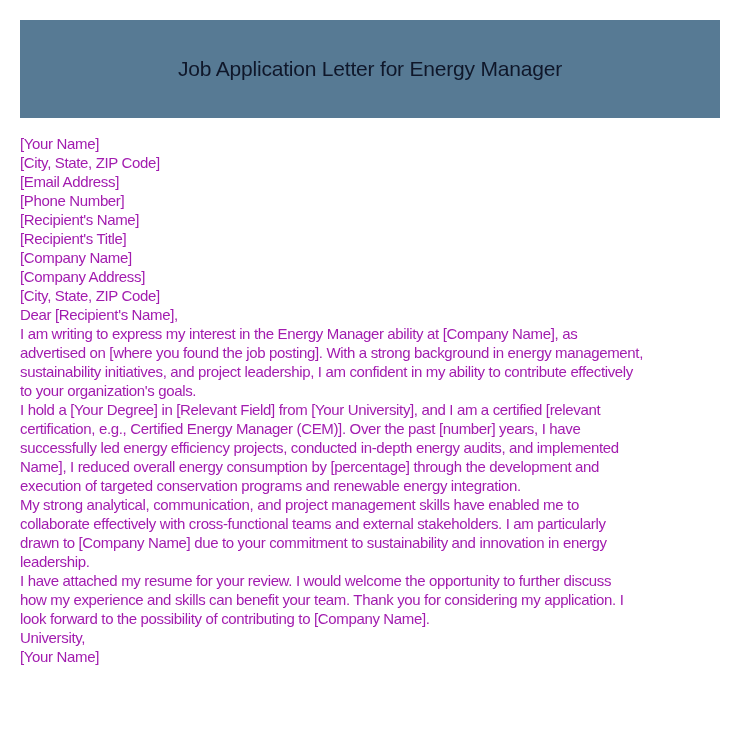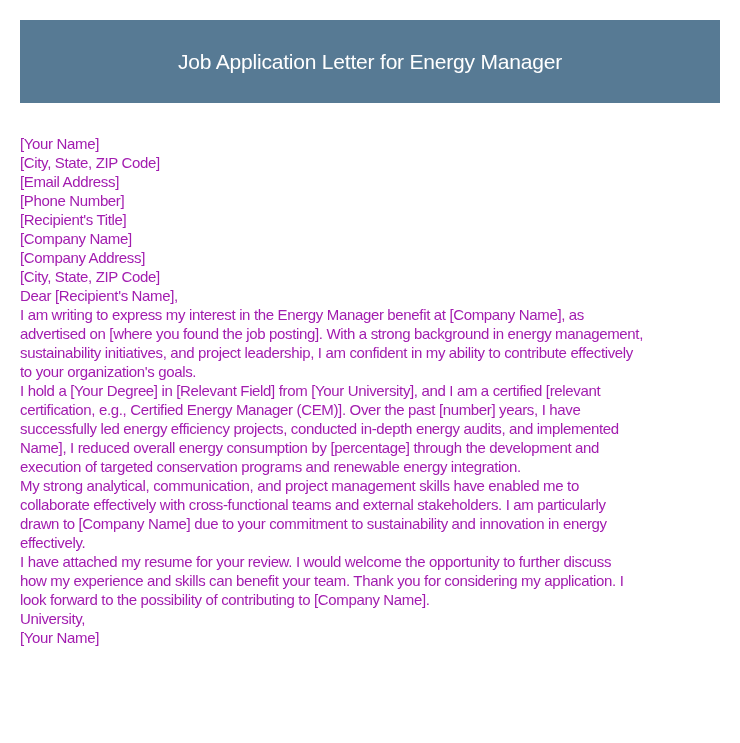--- a/index.html
+++ b/index.html
@@ -1,19 +1,19 @@
 <!DOCTYPE html>
 <html><head>
 <meta charset="utf-8">
 <style>
   html, body { margin: 0; padding: 0; background: #ffffff; }
   body { width: 740px; height: 743px; overflow: hidden; font-family: "Liberation Sans", sans-serif; }
   .header {
-    position: absolute; left: 20px; top: 20px; width: 700px; height: 83px;
-    background: #577a94; color: #ffffff;
+    position: absolute; left: 20px; top: 20px; width: 700px; height: 98px;
+    background: #577a94; color: #0f172a;
     display: flex; align-items: center; justify-content: center;
   }
   .header h1 { margin: 0; font-weight: normal; font-size: 21px; letter-spacing: -0.2px; }
   .letter {
     position: absolute; left: 20px; top: 134px; width: 710px;
     color: #a21caf; font-size: 15px; line-height: 19px; letter-spacing: -0.35px;
   }
   .line { white-space: nowrap; display: block; }
 </style>
 </head>
@@ -24,45 +24,46 @@
 </div>
 
 <div class="letter">
   <div>
     <span class="line">[Your Name]</span>
     <span class="line">[City, State, ZIP Code]</span>
     <span class="line">[Email Address]</span>
     <span class="line">[Phone Number]</span>
   </div>
   <div>
+    <span class="line">[Recipient's Name]</span>
     <span class="line">[Recipient's Title]</span>
     <span class="line">[Company Name]</span>
     <span class="line">[Company Address]</span>
     <span class="line">[City, State, ZIP Code]</span>
   </div>
   <span class="line">Dear [Recipient's Name],</span>
 
   <div>
-    <span class="line">I am writing to express my interest in the Energy Manager benefit at [Company Name], as</span>
+    <span class="line">I am writing to express my interest in the Energy Manager ability at [Company Name], as</span>
     <span class="line">advertised on [where you found the job posting]. With a strong background in energy management,</span>
     <span class="line">sustainability initiatives, and project leadership, I am confident in my ability to contribute effectively</span>
     <span class="line">to your organization's goals.</span>
   </div>
   <div>
     <span class="line">I hold a [Your Degree] in [Relevant Field] from [Your University], and I am a certified [relevant</span>
     <span class="line">certification, e.g., Certified Energy Manager (CEM)]. Over the past [number] years, I have</span>
     <span class="line">successfully led energy efficiency projects, conducted in-depth energy audits, and implemented</span>
     <span class="line">Name], I reduced overall energy consumption by [percentage] through the development and</span>
     <span class="line">execution of targeted conservation programs and renewable energy integration.</span>
   </div>
   <div>
     <span class="line">My strong analytical, communication, and project management skills have enabled me to</span>
     <span class="line">collaborate effectively with cross-functional teams and external stakeholders. I am particularly</span>
     <span class="line">drawn to [Company Name] due to your commitment to sustainability and innovation in energy</span>
-    <span class="line">effectively.</span>
+    <span class="line">leadership.</span>
   </div>
   <div>
     <span class="line">I have attached my resume for your review. I would welcome the opportunity to further discuss</span>
     <span class="line">how my experience and skills can benefit your team. Thank you for considering my application. I</span>
     <span class="line">look forward to the possibility of contributing to [Company Name].</span>
   </div>
   <span class="line">University,</span>
   <span class="line">[Your Name]</span>
 </div>
 

